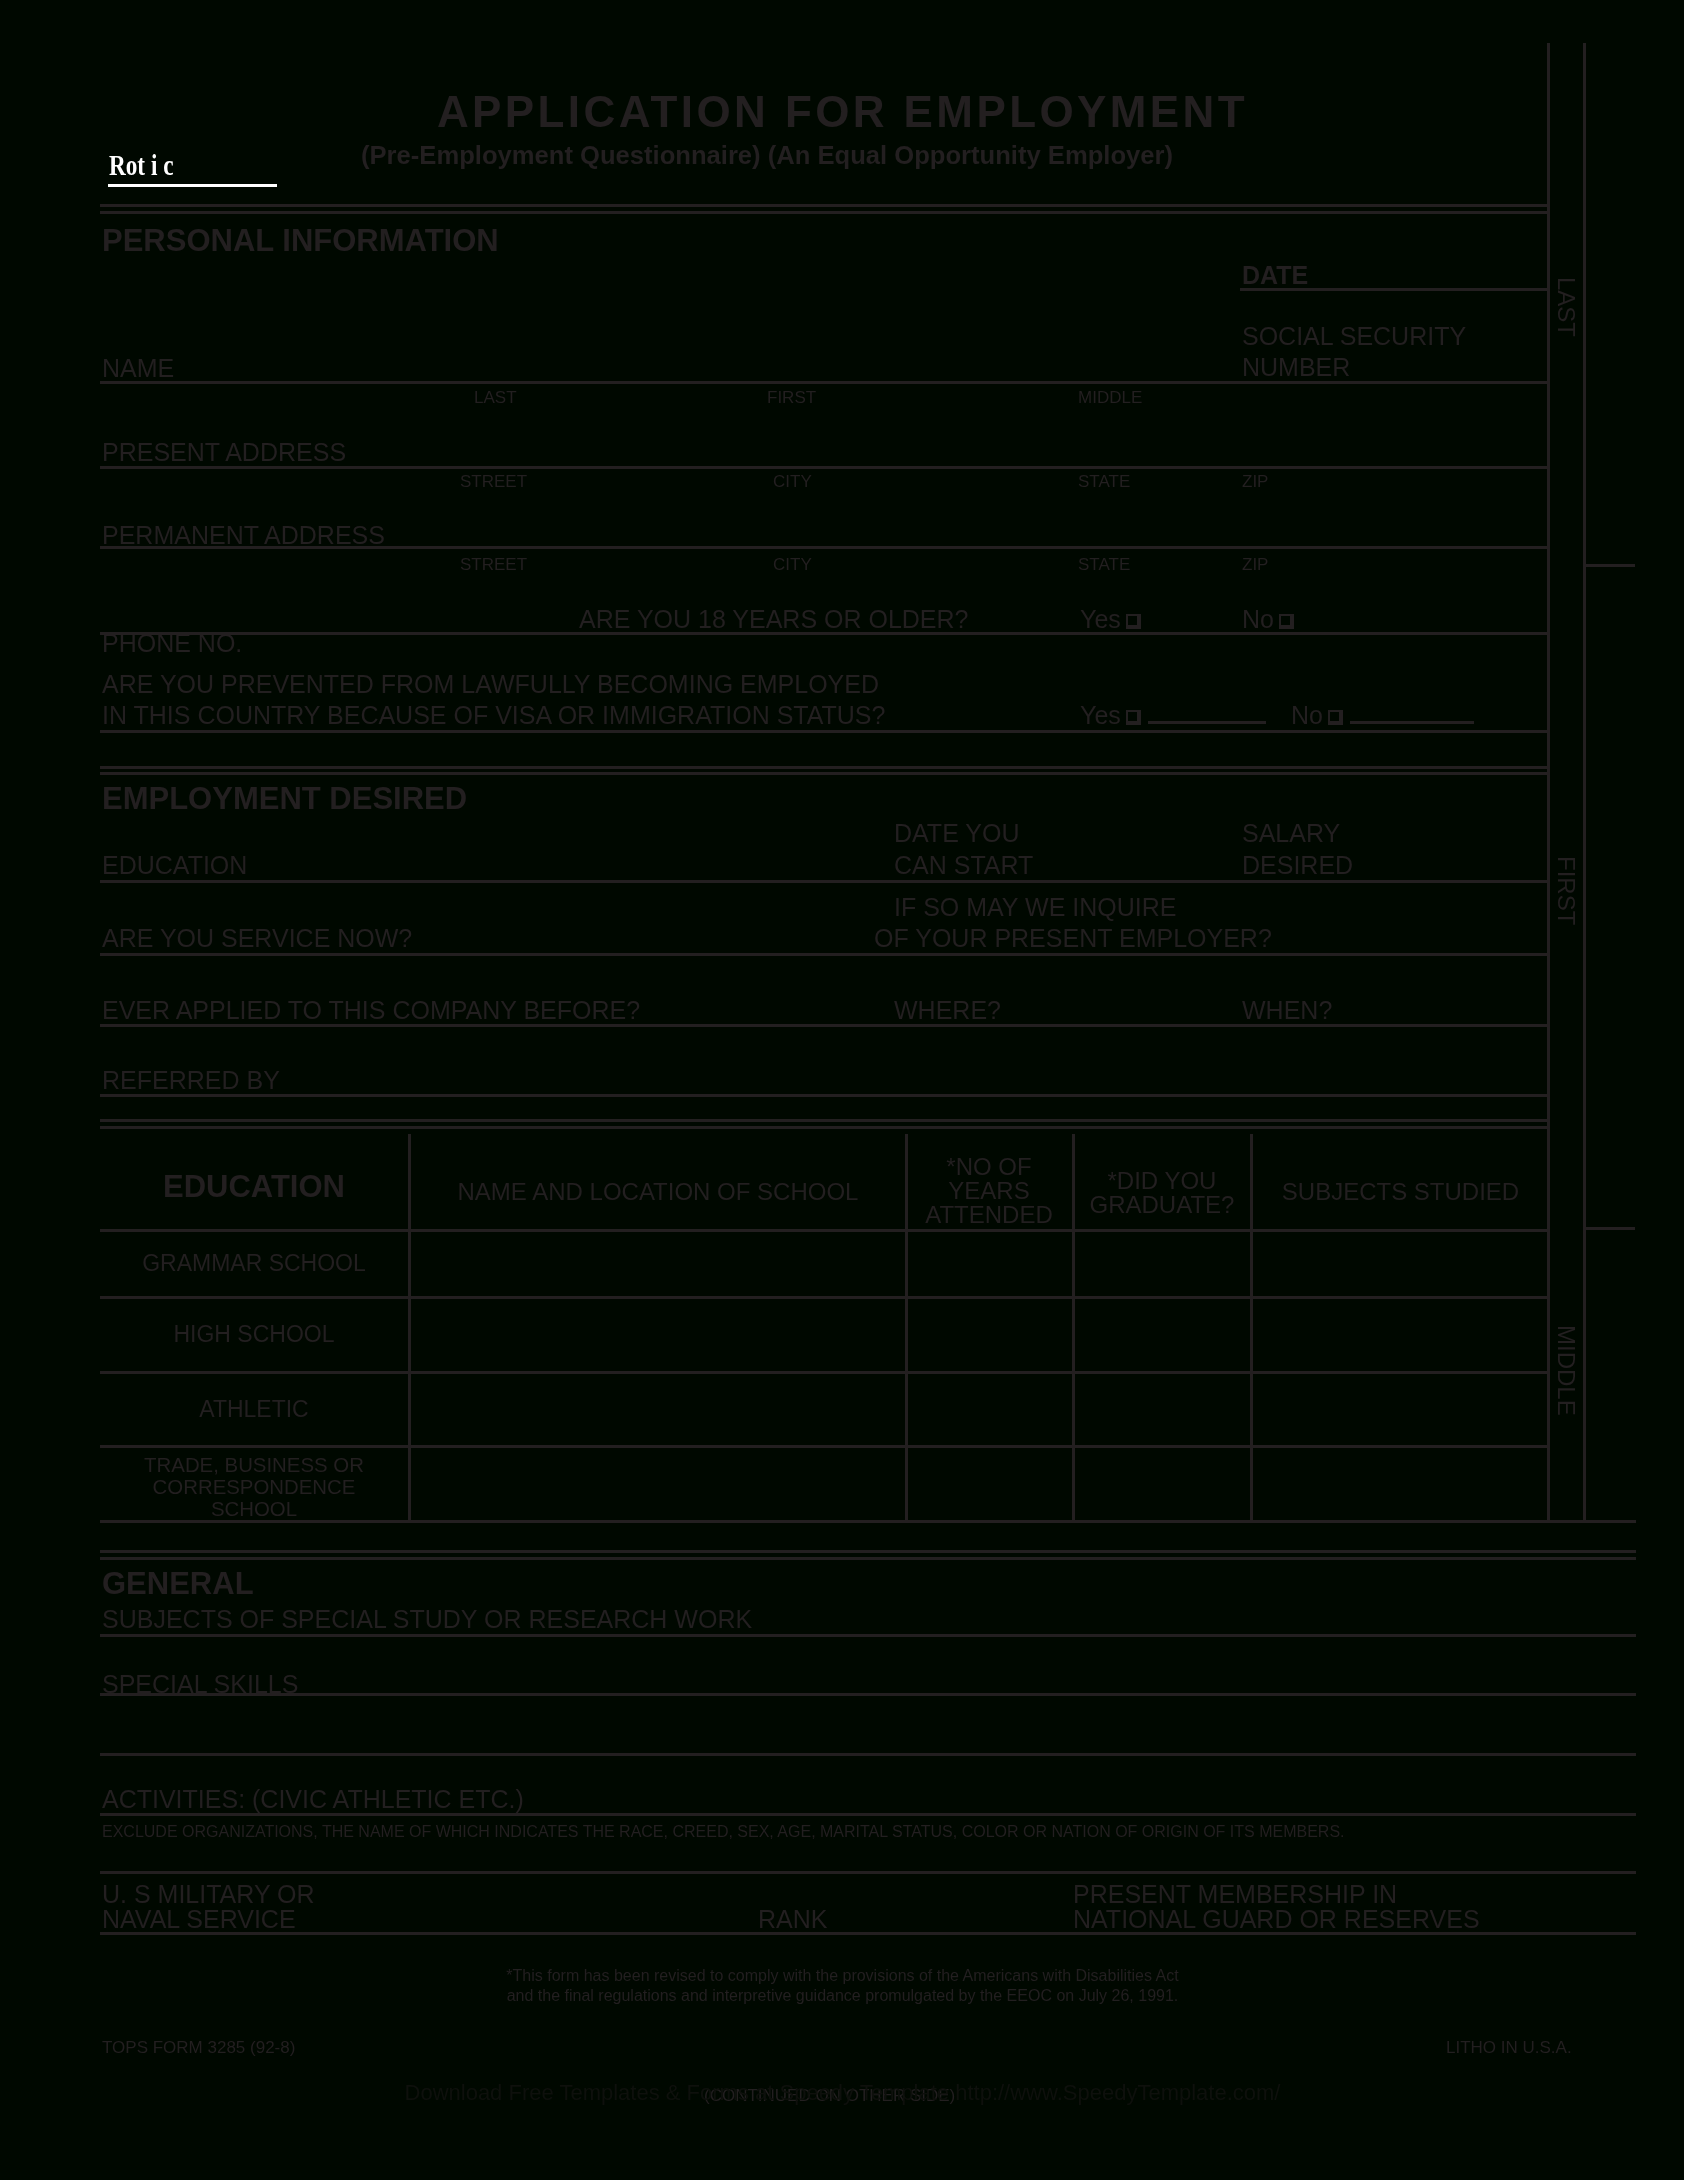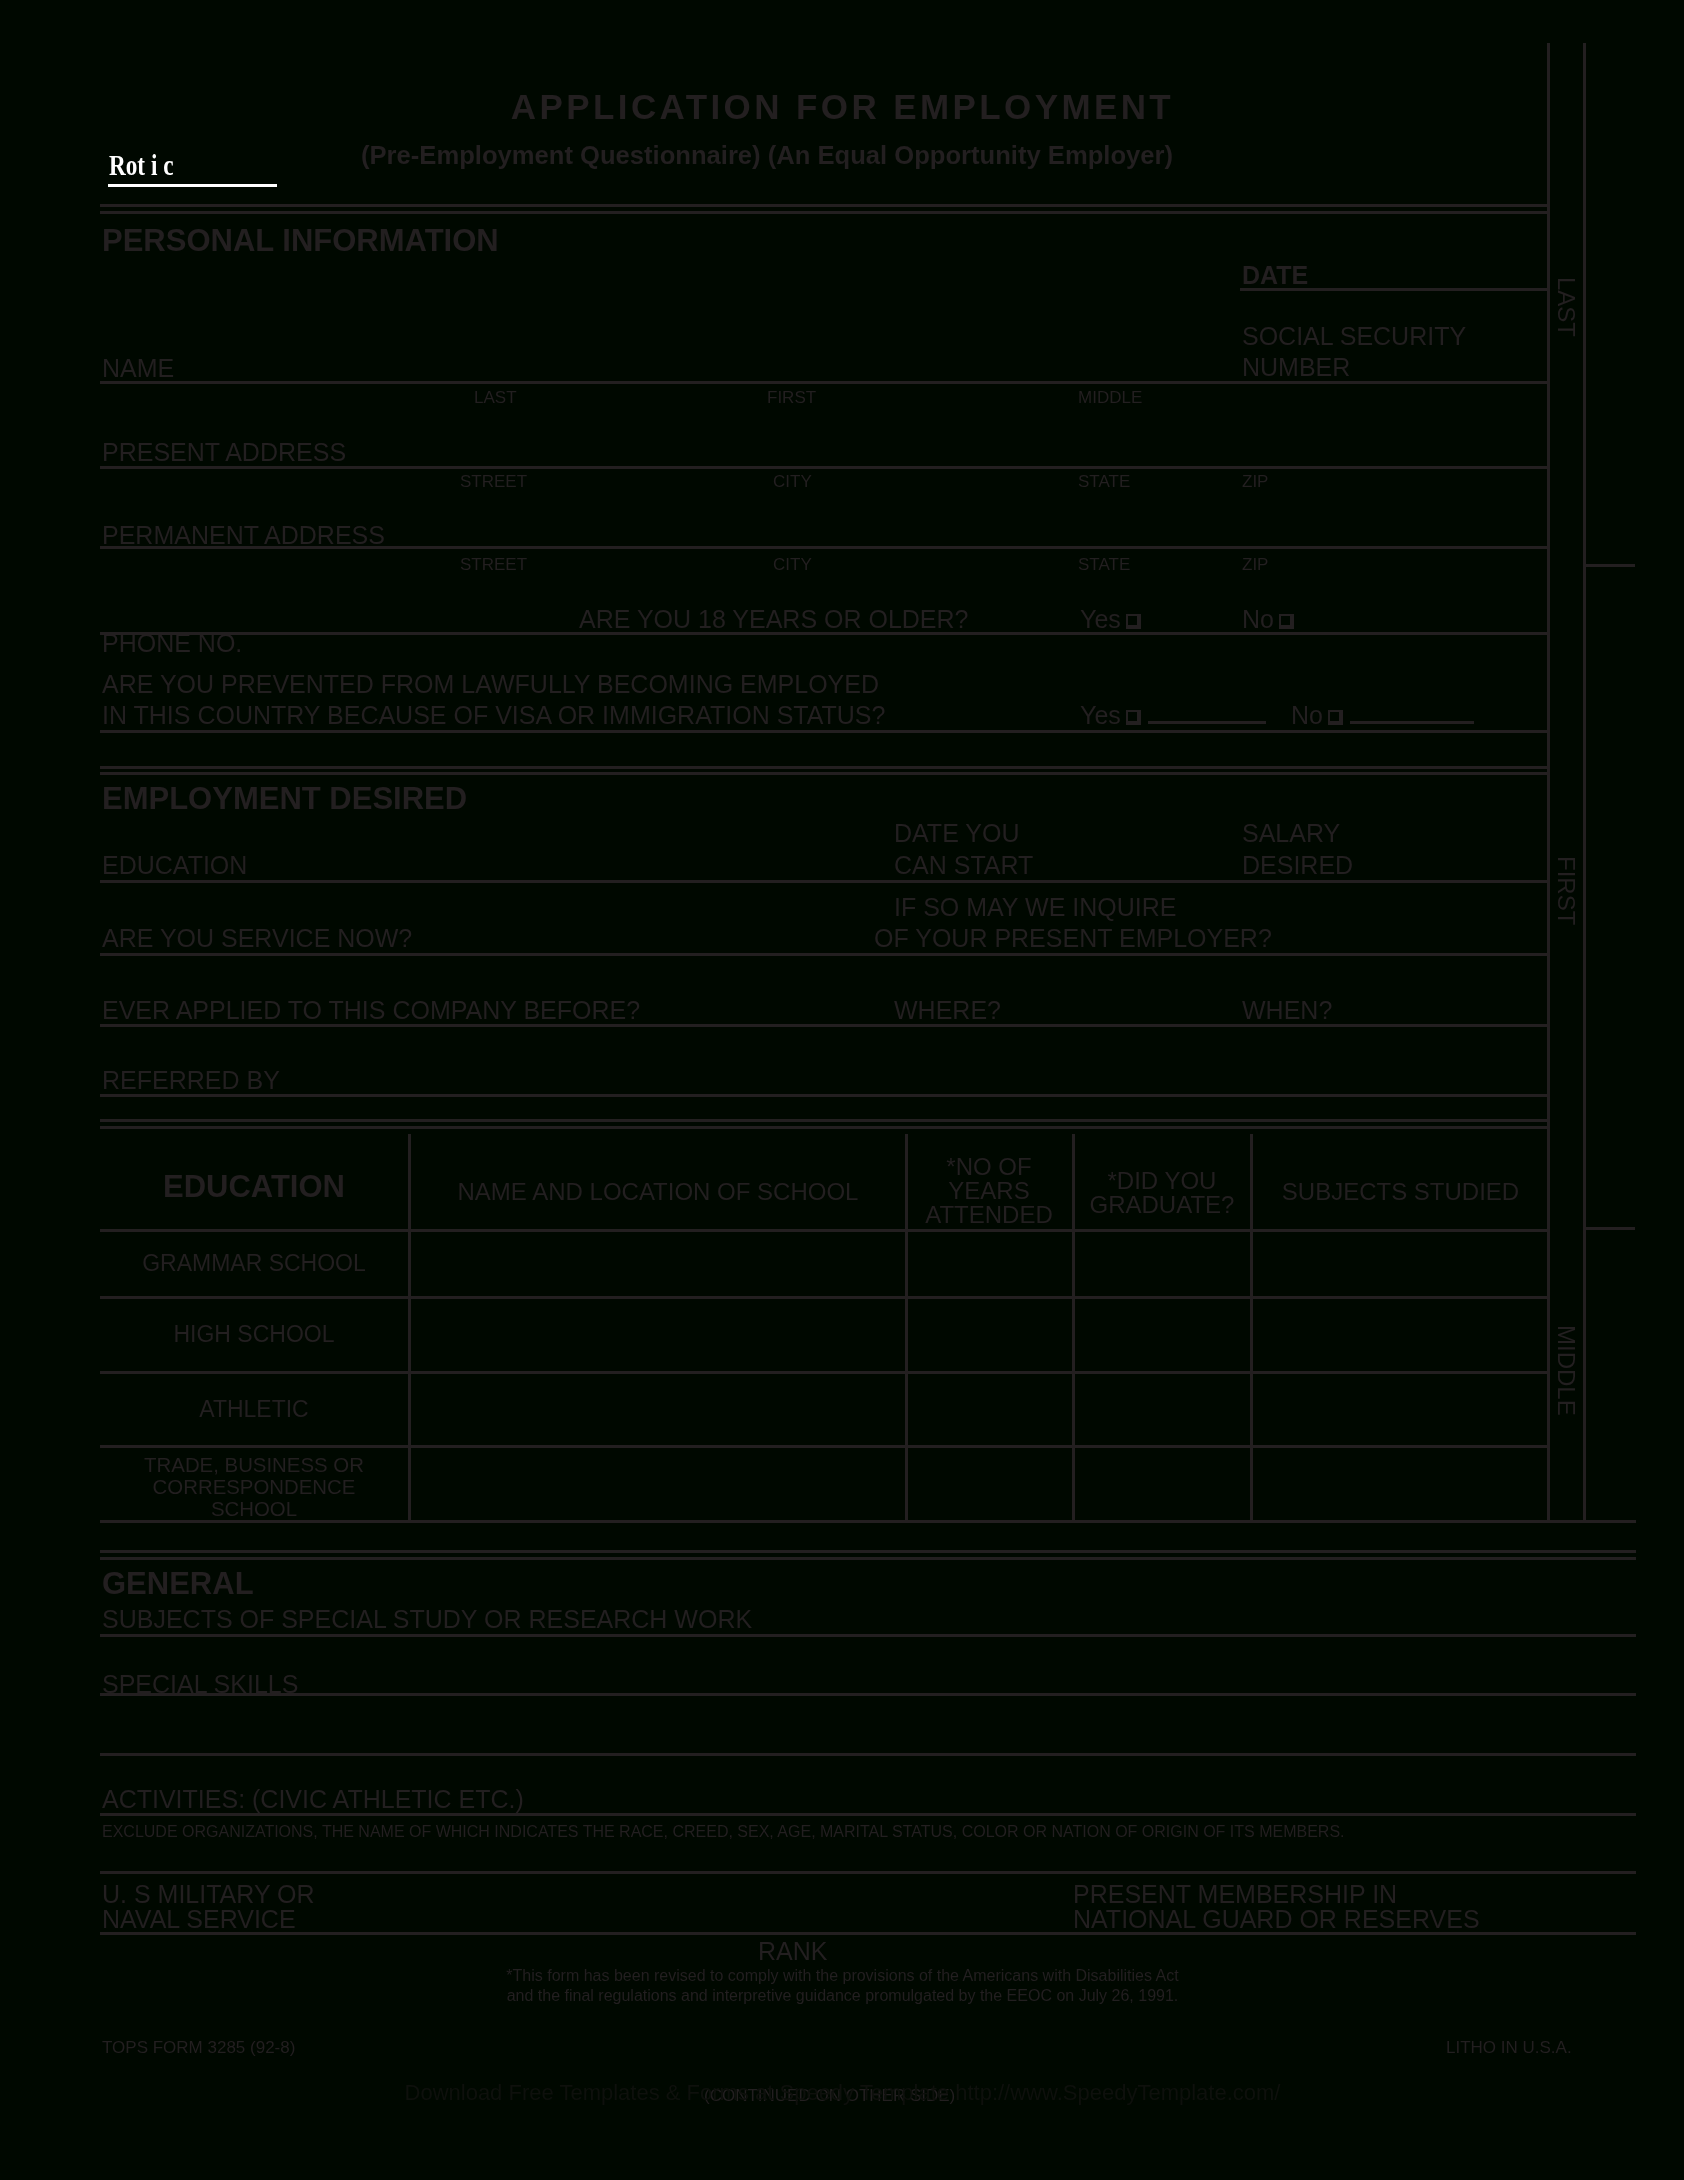--- a/index.html
+++ b/index.html
@@ -7,21 +7,21 @@
     width: 1685px; height: 2181px; position: relative; overflow: hidden;
     background: #000800;
     font-family: "Liberation Sans", sans-serif;
     color: #231f20;
   }
   .abs { position: absolute; white-space: nowrap; }
   .hl { position: absolute; background: #231f20; height: 3.4px; }
   .hl.thin { height: 2.6px; }
   .vl { position: absolute; background: #231f20; width: 3.4px; }
   .vl.thin { width: 2.6px; }
-  .title { font-size: 35px; font-weight: bold; letter-spacing: 3.4px; left: 0; width: 1685px; text-align: center; top: 87px; padding-right: 0; }
+  .title { font-size: 44px; font-weight: bold; letter-spacing: 3.4px; left: 0; width: 1685px; text-align: center; top: 87px; padding-right: 0; }
   .subtitle { font-size: 25.6px; font-weight: bold; top: 141px; left: 361px; }
   .logo { left: 109px; top: 149px; font-family: "Liberation Serif", serif; color: #ffffff; font-size: 29px; font-weight: bold; transform: scaleX(0.8); transform-origin: left top; }
   .logo-underline { position: absolute; left: 108px; top: 184px; width: 169px; height: 2.6px; background: #ffffff; }
   .sec { font-size: 31px; font-weight: bold; }
   .lbl { font-size: 25px; }
   .sub { font-size: 17px; }
   .small { font-size: 16px; }
   .foot { font-size: 17px; }
   .center { text-align: center; }
   .vert { position: absolute; font-size: 24px; transform: rotate(90deg); transform-origin: left top; }
@@ -172,21 +172,21 @@
 <div class="hl" style="left:100px;top:1753px;width:1536px;"></div>
 
 <div class="abs lbl" style="left:102px;top:1785px;">ACTIVITIES: (CIVIC ATHLETIC ETC.)</div>
 <div class="hl" style="left:100px;top:1813px;width:1536px;"></div>
 <div class="abs small" style="left:102px;top:1823px;">EXCLUDE ORGANIZATIONS, THE NAME OF WHICH INDICATES THE RACE, CREED, SEX, AGE, MARITAL STATUS, COLOR OR NATION OF ORIGIN OF ITS MEMBERS.</div>
 
 <div class="hl" style="left:100px;top:1871px;width:1536px;"></div>
 
 <div class="abs lbl" style="left:102px;top:1880px;">U. S MILITARY OR</div>
 <div class="abs lbl" style="left:102px;top:1905px;">NAVAL SERVICE</div>
-<div class="abs lbl" style="left:758px;top:1905px;margin-top:32px;">RANK</div>
+<div class="abs lbl" style="left:758px;top:1905px;">RANK</div>
 <div class="abs lbl" style="left:1073px;top:1880px;">PRESENT MEMBERSHIP IN</div>
 <div class="abs lbl" style="left:1073px;top:1905px;">NATIONAL GUARD OR RESERVES</div>
 <div class="hl" style="left:100px;top:1932px;width:1536px;"></div>
 
 <div class="abs small center" style="left:0;width:1685px;top:1967px;">*This form has been revised to comply with the provisions of the Americans with Disabilities Act</div>
 <div class="abs small center" style="left:0;width:1685px;top:1987px;">and the final regulations and interpretive guidance promulgated by the EEOC on July 26, 1991.</div>
 
 <div class="abs foot" style="left:102px;top:2038px;">TOPS FORM 3285 (92-8)</div>
 <div class="abs foot" style="left:704px;top:2038px;margin-top:48px;">(CONTINUED ON OTHER SIDE)</div>
 <div class="abs foot" style="left:1446px;top:2038px;">LITHO IN U.S.A.</div>

